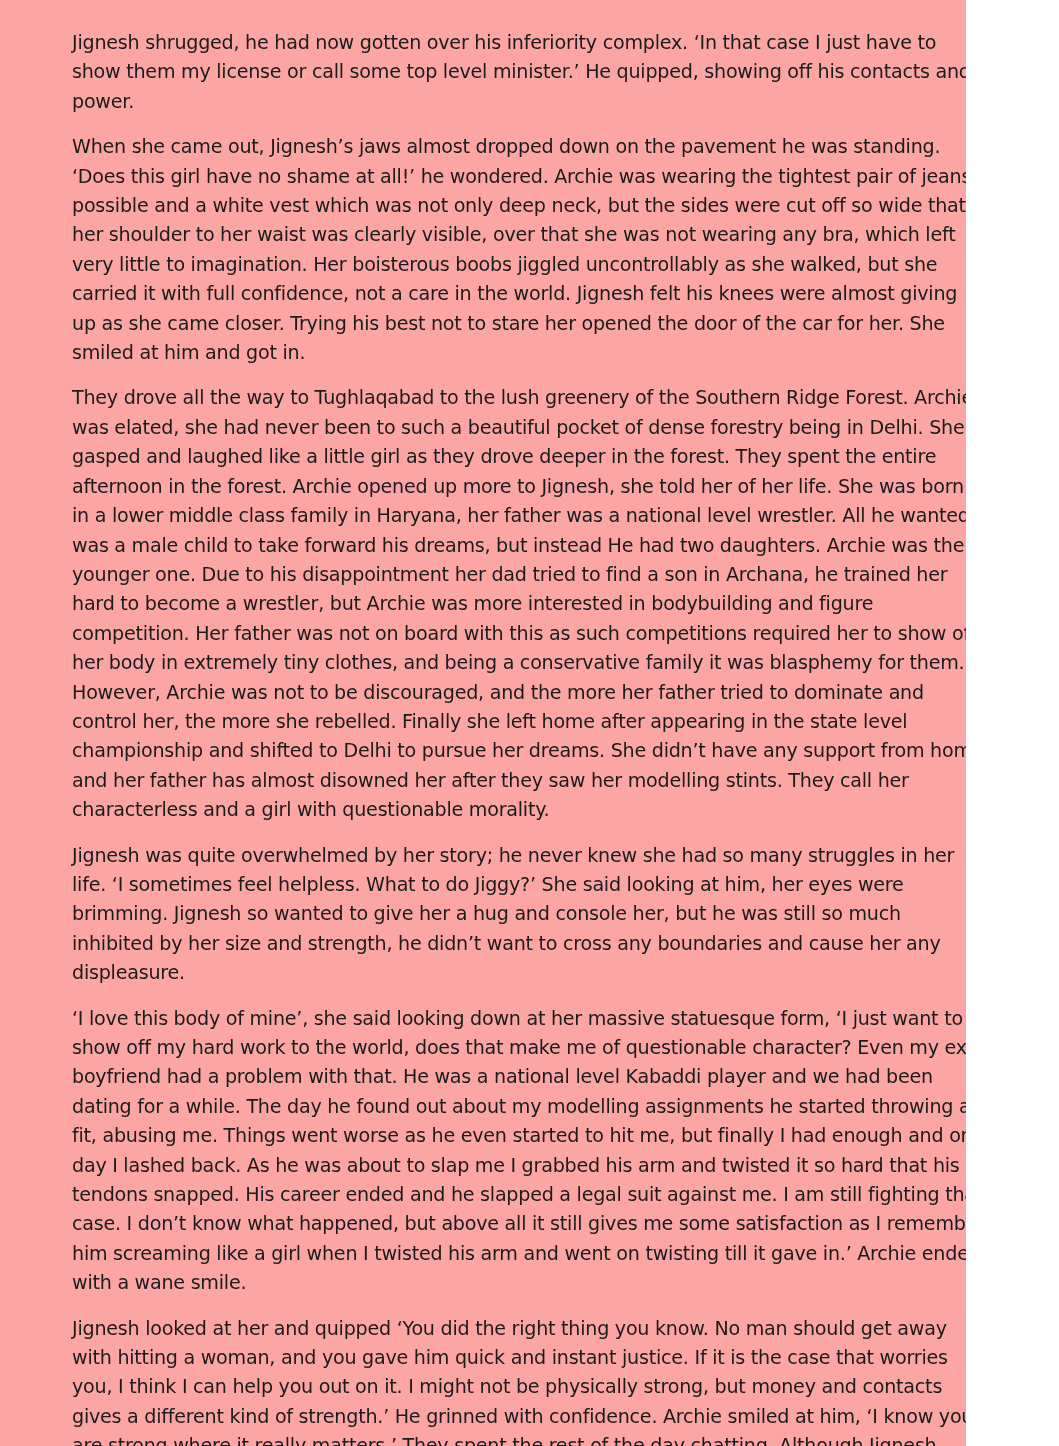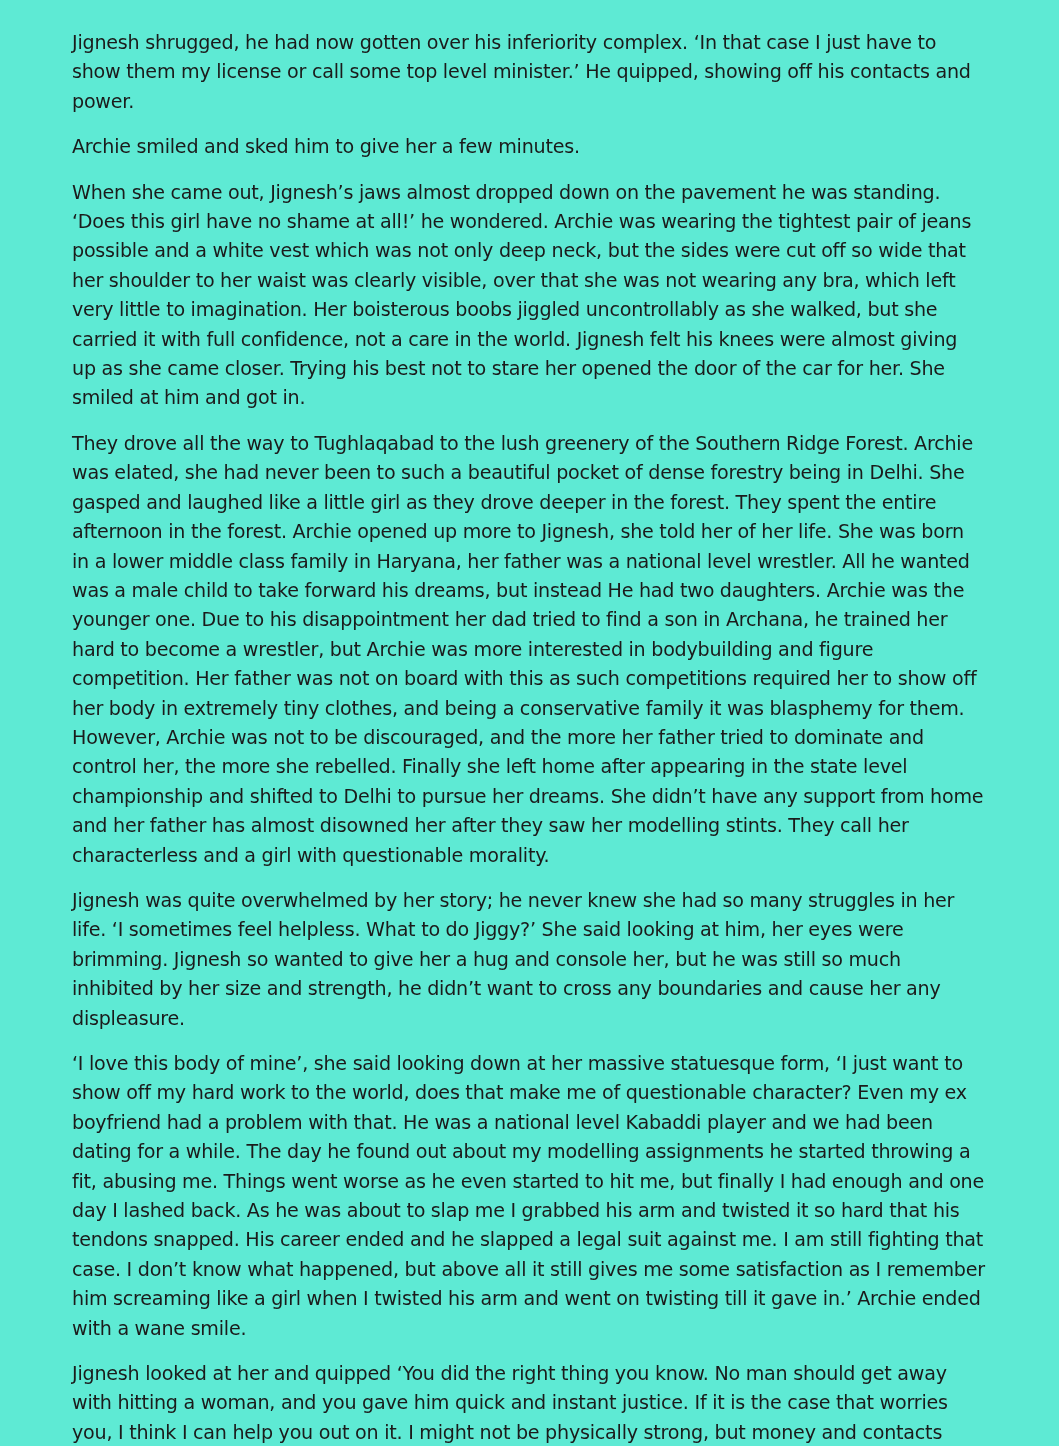--- a/index.html
+++ b/index.html
@@ -8,23 +8,23 @@
     padding: 0;
     background: #ffffff;
   }
 
   body {
     font-family: "DejaVu Sans", sans-serif;
   }
 
   .page {
     position: relative;
-    width: 1059px;
+    width: 966px;
     height: 1446px;
-    background: #5eead4;
+    background: #fca5a5;
     box-sizing: border-box;
     overflow: hidden;
   }
 
   .page-body {
     position: absolute;
     left: 72px;
     top: 28px;
     width: 914px;
   }
@@ -47,21 +47,20 @@
   }
 </style>
 </head>
 <body>
 
 <div class="page">
   <div class="page-body">
 
     <p class="para">Jignesh shrugged, he had now gotten over his inferiority complex. ‘In that case I just have to show them my license or call some top level minister.’ He quipped, showing off his contacts and power.</p>
 
-    <p class="para">Archie smiled and sked him to give her a few minutes.</p>
 
     <p class="para">When she came out, Jignesh’s jaws almost dropped down on the pavement he was standing. ‘Does this girl have no shame at all!’ he wondered. Archie was wearing the tightest pair of jeans possible and a white vest which was not only deep neck, but the sides were cut off so wide that her shoulder to her waist was clearly visible, over that she was not wearing any bra, which left very little to imagination. Her boisterous boobs jiggled uncontrollably as she walked, but she carried it with full confidence, not a care in the world. Jignesh felt his knees were almost giving up as she came closer. Trying his best not to stare her opened the door of the car for her. She smiled at him and got in.</p>
 
     <p class="para">They drove all the way to Tughlaqabad to the lush greenery of the Southern Ridge Forest. Archie was elated, she had never been to such a beautiful pocket of dense forestry being in Delhi. She gasped and laughed like a little girl as they drove deeper in the forest. They spent the entire afternoon in the forest. Archie opened up more to Jignesh, she told her of her life. She was born in a lower middle class family in Haryana, her father was a national level wrestler. All he wanted was a male child to take forward his dreams, but instead He had two daughters. Archie was the younger one. Due to his disappointment her dad tried to find a son in Archana, he trained her hard to become a wrestler, but Archie was more interested in bodybuilding and figure competition. Her father was not on board with this as such competitions required her to show off her body in extremely tiny clothes, and being a conservative family it was blasphemy for them. However, Archie was not to be discouraged, and the more her father tried to dominate and control her, the more she rebelled. Finally she left home after appearing in the state level championship and shifted to Delhi to pursue her dreams. She didn’t have any support from home and her father has almost disowned her after they saw her modelling stints. They call her characterless and a girl with questionable morality.</p>
 
     <p class="para">Jignesh was quite overwhelmed by her story; he never knew she had so many struggles in her life. ‘I sometimes feel helpless. What to do Jiggy?’ She said looking at him, her eyes were brimming. Jignesh so wanted to give her a hug and console her, but he was still so much inhibited by her size and strength, he didn’t want to cross any boundaries and cause her any displeasure.</p>
 
     <p class="para">‘I love this body of mine’, she said looking down at her massive statuesque form, ‘I just want to show off my hard work to the world, does that make me of questionable character? Even my ex boyfriend had a problem with that. He was a national level Kabaddi player and we had been dating for a while. The day he found out about my modelling assignments he started throwing a fit, abusing me. Things went worse as he even started to hit me, but finally I had enough and one day I lashed back. As he was about to slap me I grabbed his arm and twisted it so hard that his tendons snapped. His career ended and he slapped a legal suit against me. I am still fighting that case. I don’t know what happened, but above all it still gives me some satisfaction as I remember him screaming like a girl when I twisted his arm and went on twisting till it gave in.’ Archie ended with a wane smile.</p>
 
     <p class="para">Jignesh looked at her and quipped ‘You did the right thing you know. No man should get away with hitting a woman, and you gave him quick and instant justice. If it is the case that worries you, I think I can help you out on it. I might not be physically strong, but money and contacts gives a different kind of strength.’ He grinned with confidence. Archie smiled at him, ‘I know you are strong where it really matters.’ They spent the rest of the day chatting. Although Jignesh yearned to be close to her in the</p>

